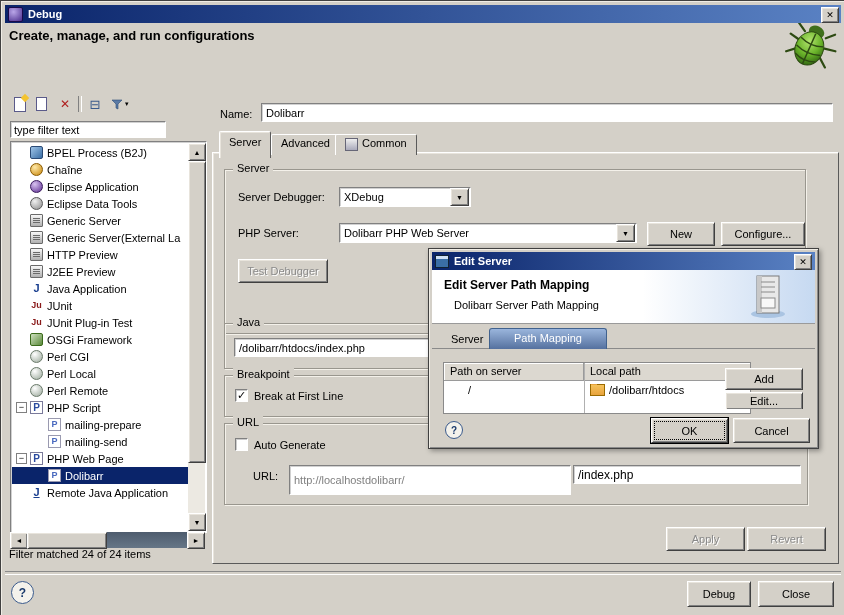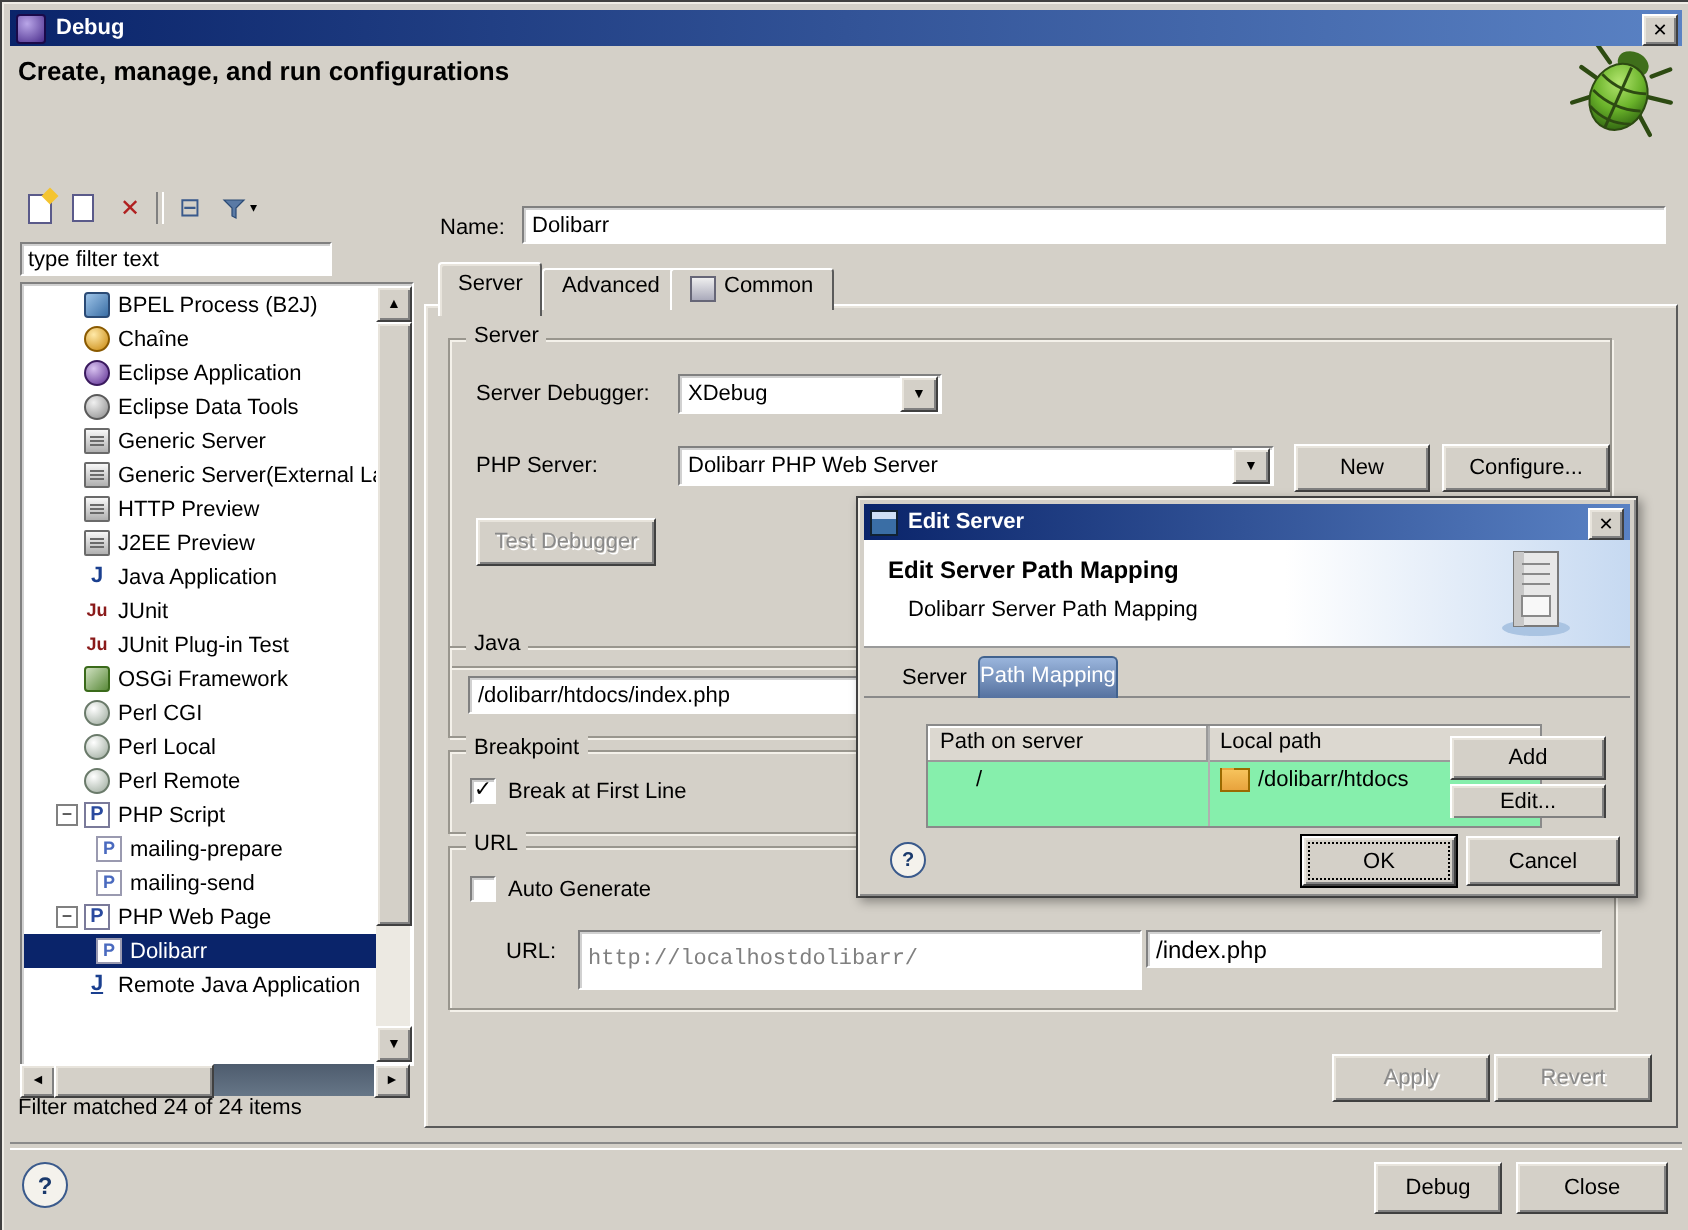--- a/index.html
+++ b/index.html
@@ -38,21 +38,21 @@
     background:#fff;border:1px solid #5a5a8a;z-index:-1;}
   #tool-delete{color:#b02020;font-weight:bold;font-size:12px;}
   #tool-sep{left:77px;top:95px;width:2px;height:16px;border-left:1px solid #808080;border-right:1px solid #fff;}
   #tool-collapse{color:#3a5a8c;font-size:13px;}
   #tool-filter-arrow{left:124px;top:99px;font-size:7px;color:#000;}
   
   #filter-input{left:9px;top:120px;width:156px;height:17px;font-size:11px;padding:1px 3px;
     font-family:inherit;box-sizing:border-box;}
   #tree-box{left:9px;top:140px;width:195px;height:390px;overflow:hidden;}
   #config-tree{position:absolute;left:1px;top:2px;right:18px;bottom:1px;overflow:hidden;}
-  .trow{display:flex;align-items:center;height:17px;white-space:nowrap;padding-left:16px;}
+  .trow{display:flex;align-items:center;height:17px;white-space:nowrap;padding-left:4px;}
   .trow.child{padding-left:22px;}
   .trow.sel{background:#0a246a;color:#fff;}
   .texp{width:11px;height:11px;margin-right:2px;flex:none;font-size:9px;line-height:9px;text-align:center;}
   .texp.box{border:1px solid #808080;background:#fff;box-sizing:border-box;color:#000;}
   .ticon{width:13px;height:13px;margin:0 4px 0 1px;flex:none;display:inline-flex;align-items:center;
     justify-content:center;font-weight:bold;line-height:1;box-sizing:border-box;}
   .i-bpel{background:linear-gradient(135deg,#9ec4e8,#3a6ea5);border:1px solid #2a4a75;border-radius:2px;}
   .i-chain{background:radial-gradient(circle at 35% 30%,#ffe9a8,#c8860a);border-radius:50%;border:1px solid #8a5a00;}
   .i-eclipse{background:radial-gradient(circle at 35% 30%,#d8c2f0,#5c2d91);border-radius:50%;border:1px solid #3a1a5e;}
   .i-datatools{background:radial-gradient(circle at 35% 30%,#f0f0f0,#8a8a8a);border-radius:50%;border:1px solid #5a5a5a;}
@@ -114,21 +114,21 @@
     font-size:11px;font-weight:bold;line-height:1;box-sizing:border-box;}
   .cb span{visibility:hidden;}
   .cb.checked span{visibility:visible;}
   #cb-break{left:234px;top:388px;}
   #lbl-break{left:253px;top:389px;}
   #url-group{left:223px;top:422px;width:582px;height:80px;}
   #cb-autogen{left:234px;top:437px;}
   #lbl-autogen{left:253px;top:438px;}
   #lbl-url{left:252px;top:469px;}
   #url-base{left:288px;top:464px;width:282px;height:19px;font-size:11px;padding:14px 4px;
-    color:#808080;font-family:Liberation Mono, monospace;box-sizing:border-box;}
+    color:#808080;font-family:Liberation Sans, sans-serif;box-sizing:border-box;}
   #url-path{left:572px;top:464px;width:228px;height:19px;font-size:12px;padding:1px 4px;
     font-family:inherit;box-sizing:border-box;}
   #btn-apply{left:665px;top:526px;width:77px;height:22px;}
   #btn-revert{left:746px;top:526px;width:77px;height:22px;}
   
   #footer-sep{left:4px;top:570px;width:836px;height:2px;border-top:1px solid #8a8a8a;border-bottom:1px solid #fff;}
   .help-circle{border:1px solid #3a5a8c;border-radius:50%;background:#f4f2ec;color:#1a3a6c;
     display:flex;align-items:center;justify-content:center;font-weight:bold;}
   #btn-help{left:10px;top:580px;width:21px;height:21px;font-size:12px;}
   #btn-debug{left:686px;top:580px;width:62px;height:24px;}
@@ -141,26 +141,26 @@
   #dtitle-icon{width:12px;height:11px;margin:0 5px 0 3px;background:linear-gradient(#cfe0f5 30%,#3a6ea5 30%);
     border:1px solid #123;}
   #dtitle-text{color:#fff;font-weight:bold;}
   #dclose{right:6px;top:5px;}
   #dbanner{left:3px;top:21px;right:3px;height:53px;
     background:linear-gradient(90deg,#ffffff 55%,#c6d9f1);border-bottom:1px solid #9a9a9a;}
   #dheading{position:absolute;left:12px;top:8px;font-size:12px;font-weight:bold;}
   #dsubheading{position:absolute;left:22px;top:29px;}
   #dserver-img{position:absolute;right:26px;top:3px;}
   .etab-plain{position:absolute;left:16px;top:82px;padding:2px 6px;}
-  .etab-active{position:absolute;left:60px;top:79px;height:21px;padding:3px 0 0;box-sizing:border-box;
+  .etab-active{position:absolute;left:60px;top:79px;height:21px;padding:3px 24px 0;box-sizing:border-box;
     background:linear-gradient(#9ab5dc,#55719f);color:#fff;border:1px solid #41628e;border-bottom:none;
     border-radius:3px 3px 0 0;z-index:2;}
   #dtab-line{position:absolute;left:3px;top:99px;right:3px;height:1px;background:#8a8a8a;z-index:1;}
-  #map-table{position:absolute;left:14px;top:113px;width:308px;height:52px;background:#86efac;
-    border:1px solid #8a8a8a;box-sizing:border-box;margin-left:20px;}
+  #map-table{position:absolute;left:14px;top:113px;width:308px;height:52px;background:#ffffff;
+    border:1px solid #8a8a8a;box-sizing:border-box;}
   #map-col-line{position:absolute;left:140px;top:0;bottom:0;width:1px;background:#b0b0b0;}
   .mhead{display:flex;height:17px;background:#dcd8d0;border-bottom:1px solid #9a9a9a;}
   .mhcell{padding:2px 6px;box-sizing:border-box;border-right:1px solid #9a9a9a;background:#dcd8d0;
     box-shadow:inset 1px 1px 0 #fff;white-space:nowrap;overflow:hidden;}
   .mhcell.c1{width:140px;}
   .mhcell.c2{flex:1;border-right:none;}
   .mrow{display:flex;height:17px;align-items:center;}
   .mcell{padding:0 6px;box-sizing:border-box;white-space:nowrap;overflow:hidden;display:flex;align-items:center;gap:4px;}
   .mcell.c1{width:140px;padding-left:24px;}
   .mcell.c2{flex:1;}

